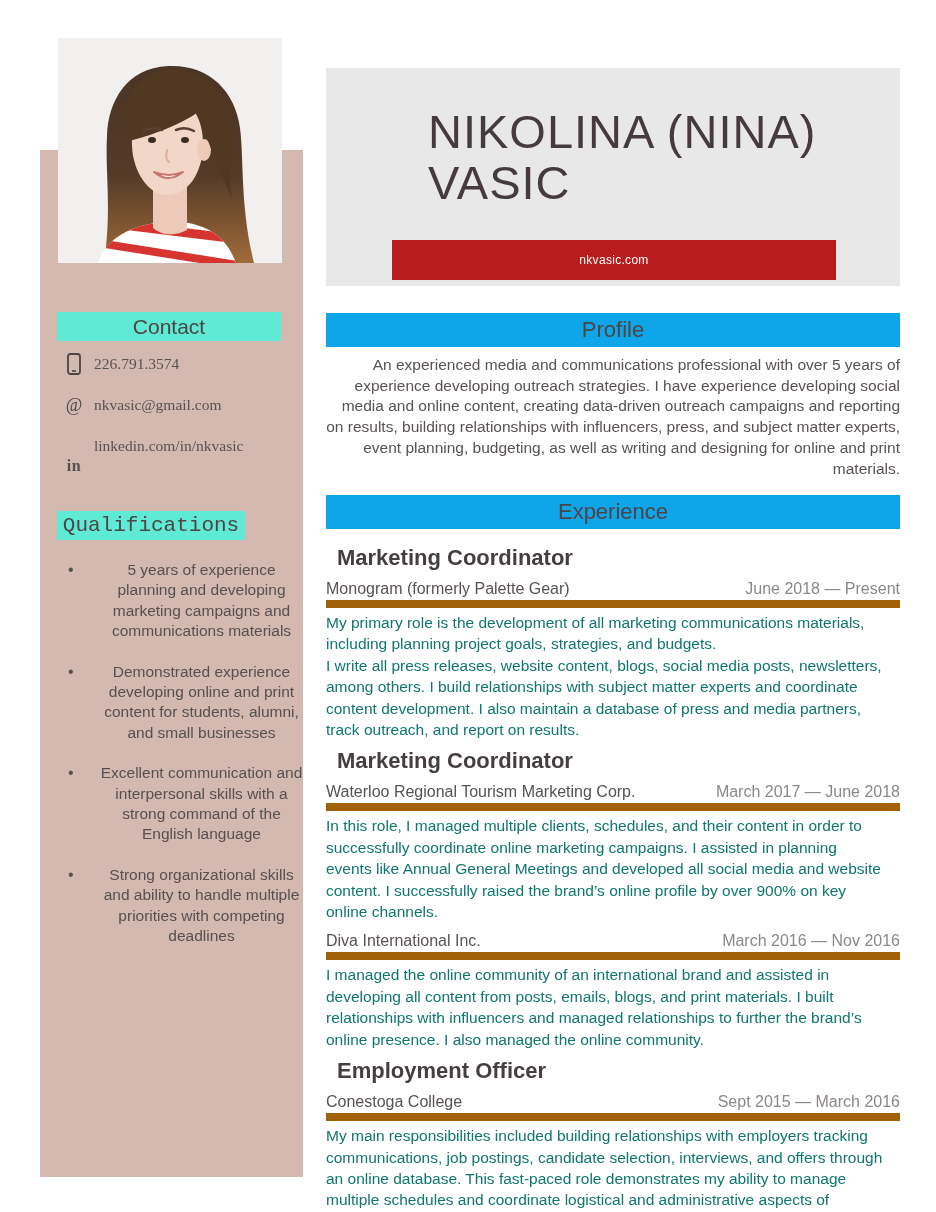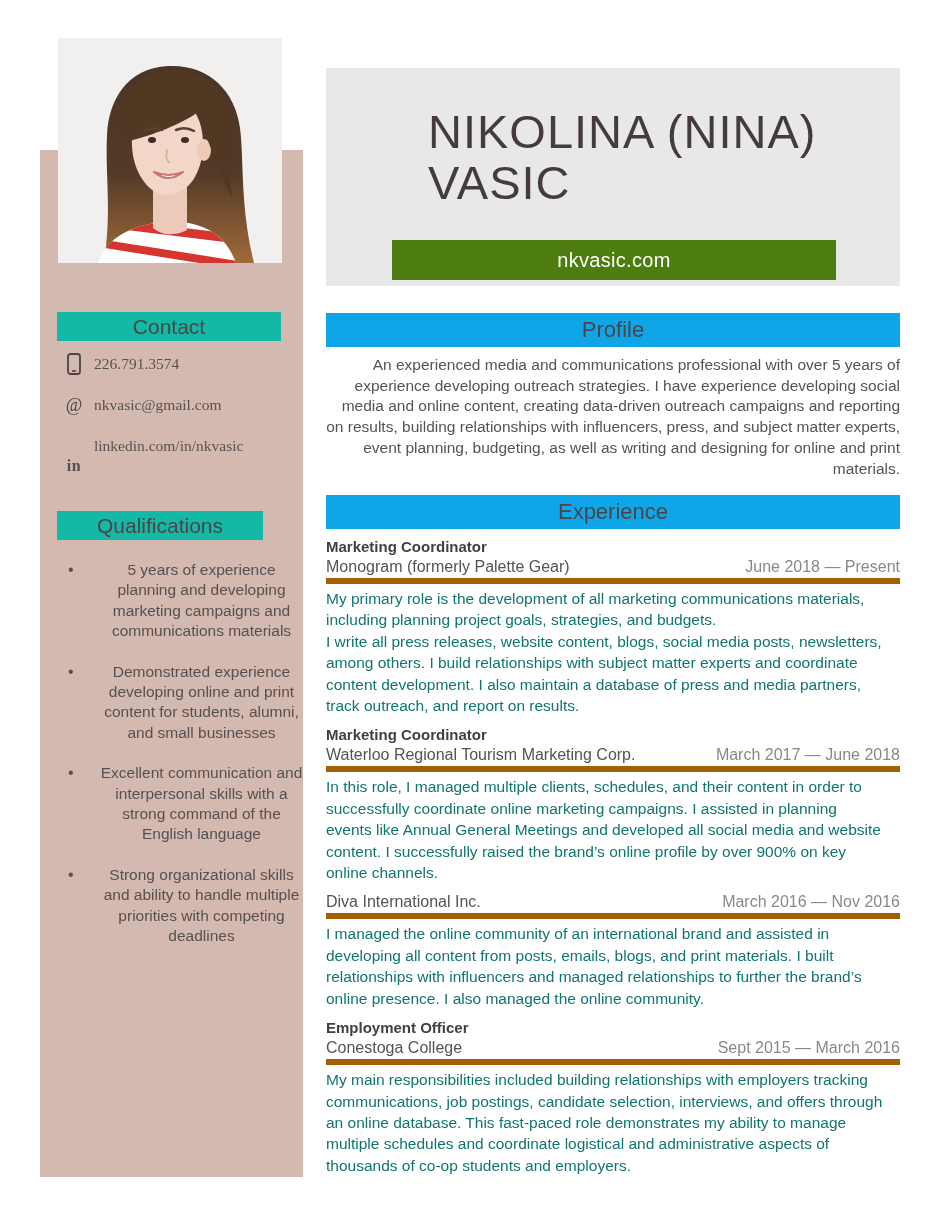--- a/index.html
+++ b/index.html
@@ -17,26 +17,26 @@
   .sidebar-bg {
     left: 40px; top: 150px; width: 263px; height: 1027px;
     background: #d4b9b0;
   }
   .photo-frame {
     left: 58px; top: 38px; width: 224px; height: 225px;
     background: #f1f0ee; overflow: hidden;
   }
   .side-title {
     left: 57px; width: 224px; height: 29px;
-    background: #14b8a6;
+    background: #5eead4;
     text-align: center; font-size: 21px; line-height: 29px;
     color: #4c4546;
   }
   .contact-title { top: 312px; }
-  .qual-title { top: 511px; width: 206px; }
+  .qual-title { top: 511px; width: 188px; font-family: Liberation Mono, monospace; }
 
   .contact-list { left: 63px; top: 352px; width: 232px; font-family: Liberation Serif, serif; }
   .contact-row {
     display: flex; align-items: center;
     margin-bottom: 17px; height: 24px;
   }
   .contact-icon {
     width: 22px; min-width: 22px; margin-right: 9px;
     display: flex; align-items: center; justify-content: center;
     color: #4c4546; font-size: 18px;
@@ -64,47 +64,47 @@
   .main-col { left: 326px; top: 0; width: 574px; height: 1212px; }
   .name-block {
     position: absolute; top: 44px; left: 0; width: 574px; height: 218px;
     background: #e9e8e8; box-sizing: border-box;
     padding: 38px 18px 0 102px;
     font-size: 47px; line-height: 51px; font-weight: 300;
     letter-spacing: 1px; color: #453a3c; margin-top: 24px;
   }
   .site-bar {
     position: absolute; top: 240px; left: 66px; width: 444px; height: 40px;
-    background: #4d7c0f; color: #ffffff;
-    text-align: center; font-size: 20px; line-height: 40px;
+    background: #b91c1c; color: #ffffff;
+    text-align: center; font-size: 12px; line-height: 40px;
     letter-spacing: 0.3px;
   }
   .section-bar {
     position: absolute; left: 0; width: 574px; height: 34px;
     background: #0ea5e9; text-align: center;
     font-size: 22px; line-height: 34px; color: #4c4546;
   }
   .profile-bar { top: 313px; }
   .experience-bar { top: 495px; }
   .profile-text {
     position: absolute; top: 355px; left: 0; width: 574px;
     font-size: 15.5px; line-height: 20.7px; color: #585252;
     margin: 0;
     text-align: right;
   }
   .entries { position: absolute; top: 537px; left: 0; width: 574px; }
   .entry { margin-bottom: 5px; }
   .entry-role {
-    font-size: 15px; font-weight: bold; line-height: 20px;
-    color: #453e40; margin: 0;
+    font-size: 22px; font-weight: bold; line-height: 20px;
+    color: #453e40; margin: 11px;
   }
   .entry-meta {
     display: flex; justify-content: space-between; align-items: center;
     font-size: 16px; line-height: 20px; color: #585252;
-    border-bottom: 6px solid #a16207; padding-bottom: 1px;
+    border-bottom: 8px solid #a16207; padding-bottom: 1px;
   }
   .entry-dates { color: #8c8787; white-space: nowrap; margin-left: 12px; }
   .entry-desc {
     font-size: 15.5px; line-height: 21.4px; color: #0f766e;
     margin: 4px 16px 9px 0; white-space: pre-line;
   }
 </style>
 </head>
 <body>
 

